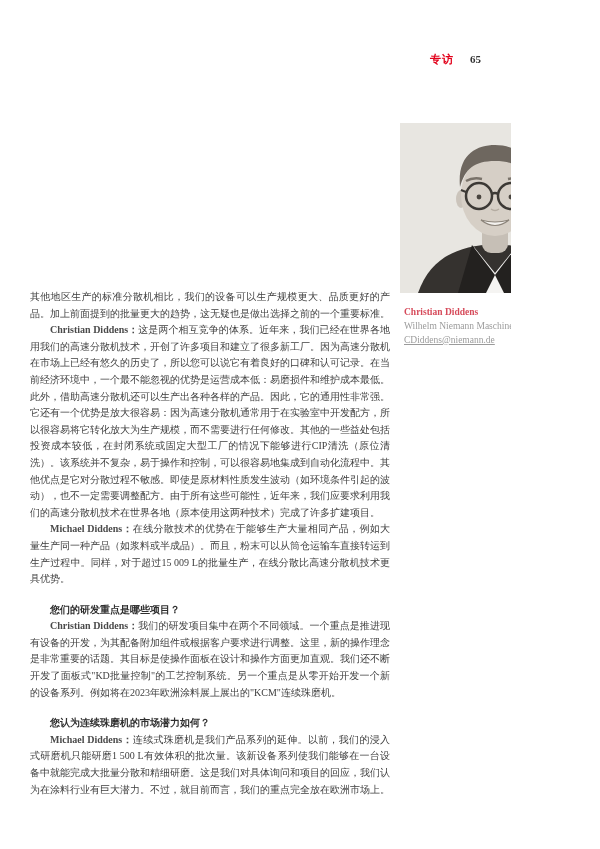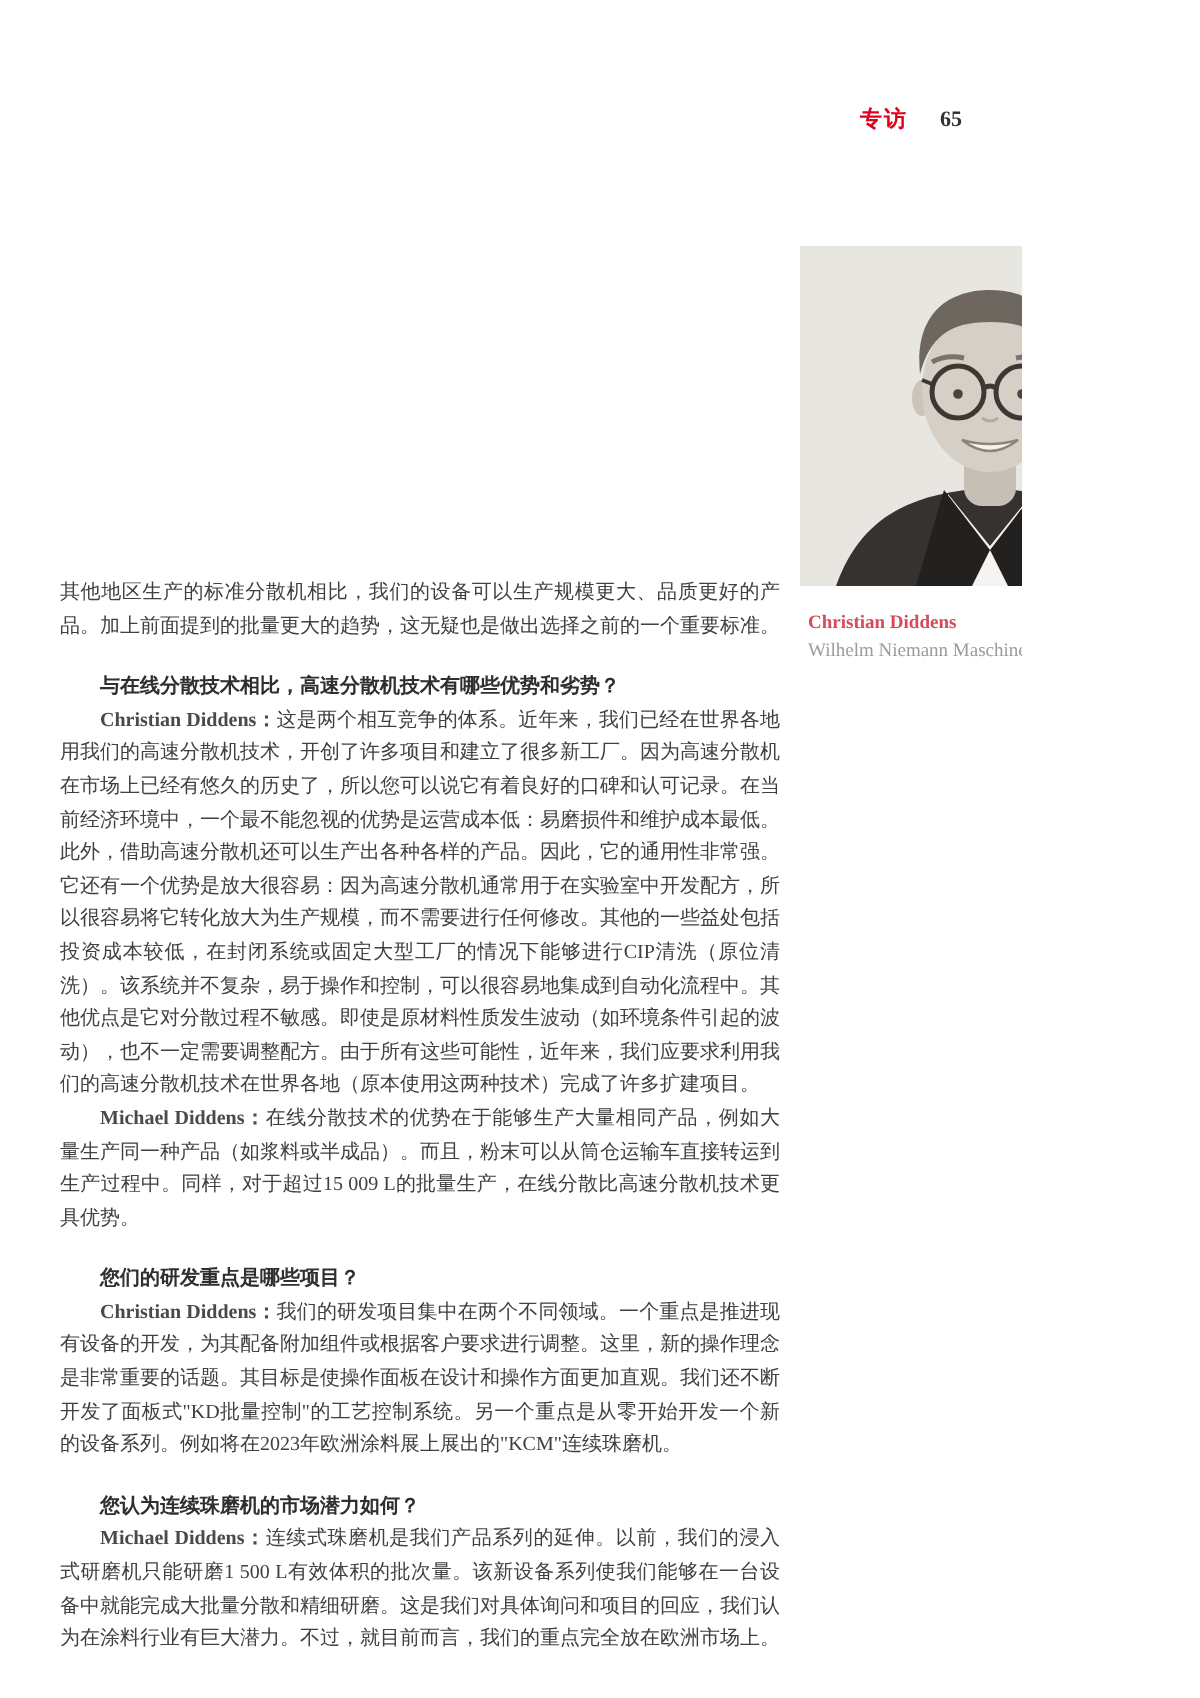--- a/index.html
+++ b/index.html
@@ -71,26 +71,26 @@
       <circle cx="79" cy="74" r="2.4" fill="#4a453f"></circle>
       <circle cx="111" cy="74" r="2.4" fill="#4a453f"></circle>
       <path d="M91,86 Q95,89 99,86" stroke="#b4aca1" stroke-width="1.5" fill="none"></path>
       <path d="M81,97 Q95,108 109,97 Q95,101 81,97 Z" fill="#f4f2ef" stroke="#8c847a" stroke-width="1.2"></path>
     </svg>
   </div>
 
   <div class="caption">
     <div class="name">Christian Diddens</div>
     <div class="company">Wilhelm Niemann Maschinenfabrik公司</div>
+    <div class="email">CDiddens@niemann.de</div>
   </div>
 
   <div class="article">
     <p class="intro">其他地区生产的标准分散机相比，我们的设备可以生产规模更大、品质更好的产品。加上前面提到的批量更大的趋势，这无疑也是做出选择之前的一个重要标准。</p>
 
-    <p class="question">与在线分散技术相比，高速分散机技术有哪些优势和劣势？</p>
     <p class="answer"><span class="speaker">Christian Diddens：</span><span>这是两个相互竞争的体系。近年来，我们已经在世界各地用我们的高速分散机技术，开创了许多项目和建立了很多新工厂。因为高速分散机在市场上已经有悠久的历史了，所以您可以说它有着良好的口碑和认可记录。在当前经济环境中，一个最不能忽视的优势是运营成本低：易磨损件和维护成本最低。此外，借助高速分散机还可以生产出各种各样的产品。因此，它的通用性非常强。它还有一个优势是放大很容易：因为高速分散机通常用于在实验室中开发配方，所以很容易将它转化放大为生产规模，而不需要进行任何修改。其他的一些益处包括投资成本较低，在封闭系统或固定大型工厂的情况下能够进行CIP清洗（原位清洗）。该系统并不复杂，易于操作和控制，可以很容易地集成到自动化流程中。其他优点是它对分散过程不敏感。即使是原材料性质发生波动（如环境条件引起的波动），也不一定需要调整配方。由于所有这些可能性，近年来，我们应要求利用我们的高速分散机技术在世界各地（原本使用这两种技术）完成了许多扩建项目。</span></p>
     <p class="answer"><span class="speaker">Michael Diddens：</span><span>在线分散技术的优势在于能够生产大量相同产品，例如大量生产同一种产品（如浆料或半成品）。而且，粉末可以从筒仓运输车直接转运到生产过程中。同样，对于超过15 009 L的批量生产，在线分散比高速分散机技术更具优势。</span></p>
 
     <p class="question">您们的研发重点是哪些项目？</p>
     <p class="answer"><span class="speaker">Christian Diddens：</span><span>我们的研发项目集中在两个不同领域。一个重点是推进现有设备的开发，为其配备附加组件或根据客户要求进行调整。这里，新的操作理念是非常重要的话题。其目标是使操作面板在设计和操作方面更加直观。我们还不断开发了面板式"KD批量控制"的工艺控制系统。另一个重点是从零开始开发一个新的设备系列。例如将在2023年欧洲涂料展上展出的"KCM"连续珠磨机。</span></p>
 
     <p class="question">您认为连续珠磨机的市场潜力如何？</p>
     <p class="answer"><span class="speaker">Michael Diddens：</span><span>连续式珠磨机是我们产品系列的延伸。以前，我们的浸入式研磨机只能研磨1 500 L有效体积的批次量。该新设备系列使我们能够在一台设备中就能完成大批量分散和精细研磨。这是我们对具体询问和项目的回应，我们认为在涂料行业有巨大潜力。不过，就目前而言，我们的重点完全放在欧洲市场上。</span></p>
 
   </div>

